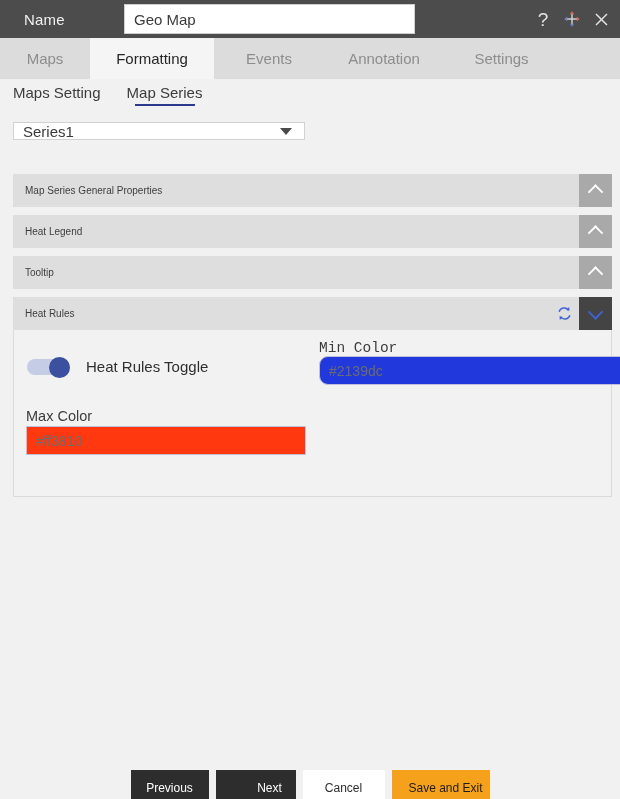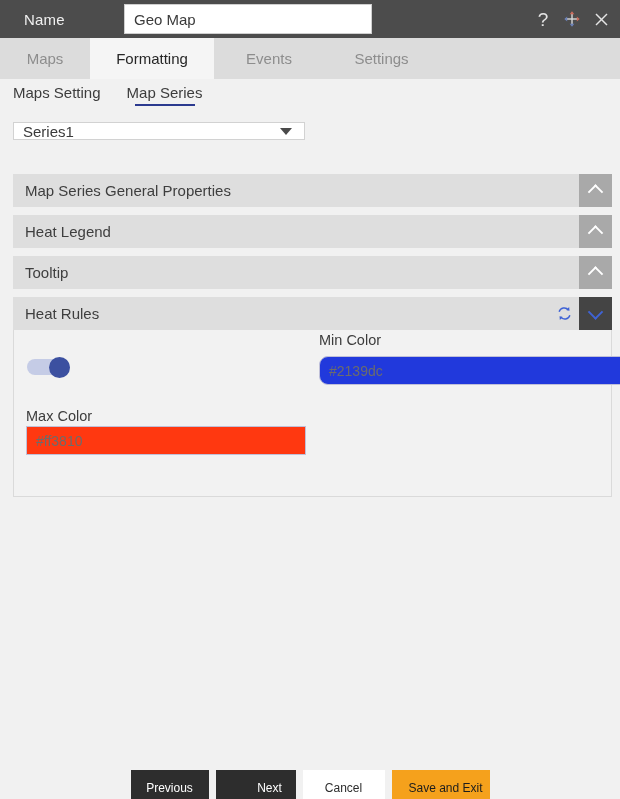--- a/index.html
+++ b/index.html
@@ -31,21 +31,21 @@
     color: #f0f0f0;
     font-size: 15px;
     margin-left: 24px;
     letter-spacing: 0.2px;
     white-space: nowrap;
   }
   .name-input {
     position: absolute;
     left: 124px;
     top: 4px;
-    width: 248px;
+    width: 291px;
     height: 30px;
     background: #ffffff;
     border: 1px solid #cfcfcf;
     font-family: "Liberation Sans", sans-serif;
     font-size: 15px;
     color: #3a3a3a;
     padding: 0 9px;
     outline: none;
   }
   .titlebar-icons {
@@ -164,21 +164,21 @@
   .acc-section { margin-bottom: 8px; }
   .acc-header {
     height: 33px;
     background: #dedede;
     display: flex;
     align-items: center;
     position: relative;
     cursor: pointer;
   }
   .acc-title {
-    font-size: 15px;
+    font-size: 10px;
     color: #3e3e3e;
     margin-left: 12px;
   }
   .acc-tools {
     position: absolute;
     right: 0; top: 0;
     height: 33px;
     display: flex;
     align-items: center;
   }
@@ -263,21 +263,21 @@
     position: absolute;
     border: 1px solid #c0c0d8;
     font-family: "Liberation Sans", sans-serif;
     font-size: 14px;
     color: #6c6c6c;
     padding: 0 9px;
     outline: none;
     height: 29px;
   }
 
-  .min-label { left: 305px; top: 2px; }
+  .min-label { left: 305px; top: 10px; font-family: Liberation Mono, monospace; }
   .min-input { left: 305px; top: 26px; width: 326px; border-radius: 9px; }
   .max-label { left: 12px;  top: 78px; }
   .max-input { left: 12px;  top: 96px; width: 280px; }
 
   
   .footer {
     position: absolute;
     left: 0;
     top: 770px;
     width: 620px;
@@ -332,20 +332,21 @@
         </g>
       </svg>
     </div>
   </div>
 </div>
 
 <div class="tabbar">
   <div class="tab tab-maps">Maps</div>
   <div class="tab tab-format active">Formatting</div>
   <div class="tab tab-events">Events</div>
+  <div class="tab tab-annot">Annotation</div>
   <div class="tab tab-settings">Settings</div>
 </div>
 
 <div class="subnav">
   <div class="subnav-item">Maps Setting</div>
   <div class="subnav-item selected">Map Series</div>
 </div>
 
 <div class="series-select">
   <span class="value">Series1</span>
@@ -407,20 +408,21 @@
       </div>
     </div>
 
     <div class="acc-body">
 
       <div class="toggle-row">
         <div class="switch">
           <span class="track"></span>
           <span class="knob"></span>
         </div>
+        <span class="toggle-label">Heat Rules Toggle</span>
       </div>
 
       <span class="field-label min-label">Min Color</span>
       <input class="color-input min-input" id="min-color-input" value="#2139dc" style="background: rgb(33, 57, 220);">
 
       <span class="field-label max-label">Max Color</span>
       <input class="color-input max-input" id="max-color-input" value="#ff3810" style="background: rgb(255, 56, 16);">
     </div>
   </div>
 </div>

